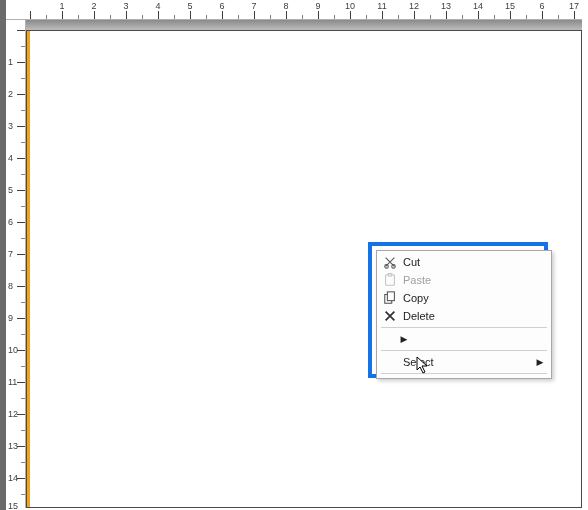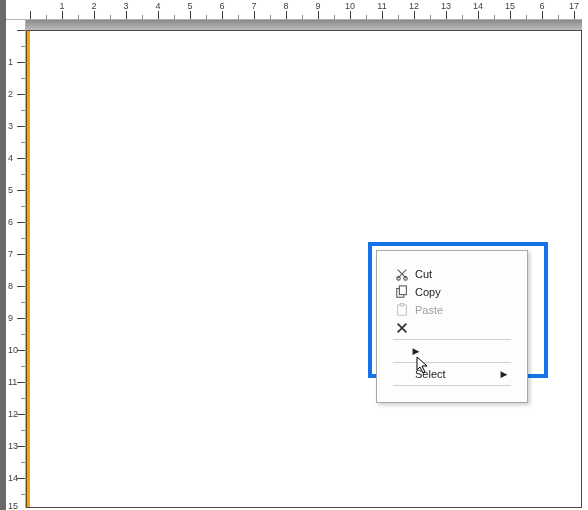--- a/index.html
+++ b/index.html
@@ -111,25 +111,25 @@
     left: 368px; top: 242px;
     width: 180px; height: 136px;
     border: 4px solid #1473e6;
     background: transparent;
     pointer-events: none;
   }
   
   .context-menu {
     position: absolute;
     left: 376px; top: 250px;
-    width: 152px;
+    width: 176px;
     background: #fdfdfd;
     border: 1px solid #a8a8a8;
     box-shadow: 2px 2px 4px rgba(0,0,0,0.2);
-    padding: 14px;
+    padding: 2px;
   }
   .menu-item {
     display: flex;
     align-items: center;
     height: 18px;
     padding: 0 4px 0 2px;
     position: relative;
   }
   .menu-item.hovered {
     background: #e6f0fa;
@@ -297,44 +297,45 @@
     <div class="menu-item">
       <span class="icon">
         <svg width="14" height="14" viewBox="0 0 16 16">
             <path d="M3 3 L13 13 M13 3 L3 13" stroke="#555" stroke-width="1.2" fill="none"></path>
             <circle cx="4" cy="13" r="2" fill="none" stroke="#555" stroke-width="1.2"></circle>
             <circle cx="12" cy="13" r="2" fill="none" stroke="#555" stroke-width="1.2"></circle>
           </svg>
       </span>
       <span class="label">Cut</span>
     </div>
-    <div class="menu-item">
-      <span class="icon">
-        <svg width="14" height="14" viewBox="0 0 16 16">
-            <rect x="2" y="4" width="8" height="10" fill="none" stroke="#555" stroke-width="1.2"></rect>
-            <rect x="5" y="1" width="8" height="10" fill="#fff" stroke="#555" stroke-width="1.2"></rect>
-          </svg>
-      </span>
-      <span class="label">Copy</span>
-    </div>
     <div class="menu-item disabled">
       <span class="icon">
         <svg width="14" height="14" viewBox="0 0 16 16">
             <rect x="3" y="2" width="10" height="12" rx="1" fill="none" stroke="#555" stroke-width="1.2"></rect>
             <rect x="6" y="0.5" width="4" height="3" fill="#ccc" stroke="#555" stroke-width="1"></rect>
           </svg>
       </span>
       <span class="label">Paste</span>
     </div>
     <div class="menu-item">
       <span class="icon">
         <svg width="14" height="14" viewBox="0 0 16 16">
+            <rect x="2" y="4" width="8" height="10" fill="none" stroke="#555" stroke-width="1.2"></rect>
+            <rect x="5" y="1" width="8" height="10" fill="#fff" stroke="#555" stroke-width="1.2"></rect>
+          </svg>
+      </span>
+      <span class="label">Copy</span>
+    </div>
+    <div class="menu-item">
+      <span class="icon">
+        <svg width="14" height="14" viewBox="0 0 16 16">
             <path d="M3 3 L13 13 M13 3 L3 13" stroke="#333" stroke-width="2" fill="none"></path>
           </svg>
       </span>
+      <span class="label">Delete</span>
     </div>
     <div class="menu-sep"></div>
     <div class="menu-item">
       <span class="icon"></span>
       <span class="submenu-arrow">▶</span>
     </div>
     <div class="menu-sep"></div>
     <div class="menu-item">
       <span class="icon"></span>
       <span class="label">Select</span>

